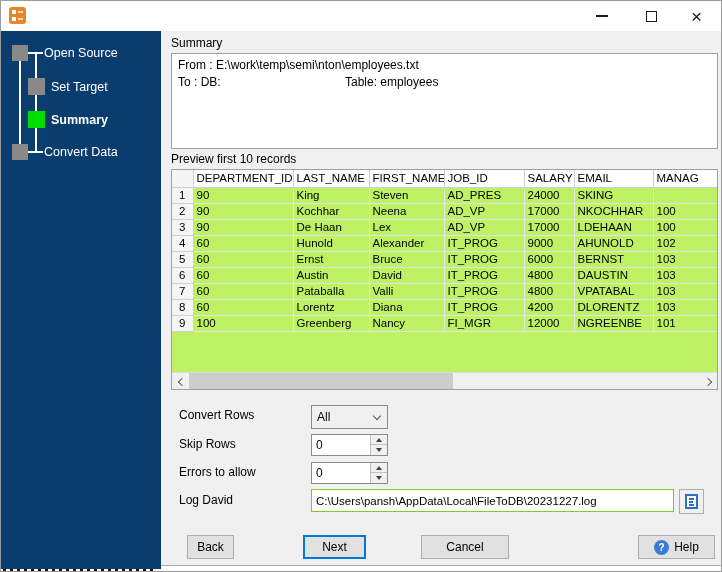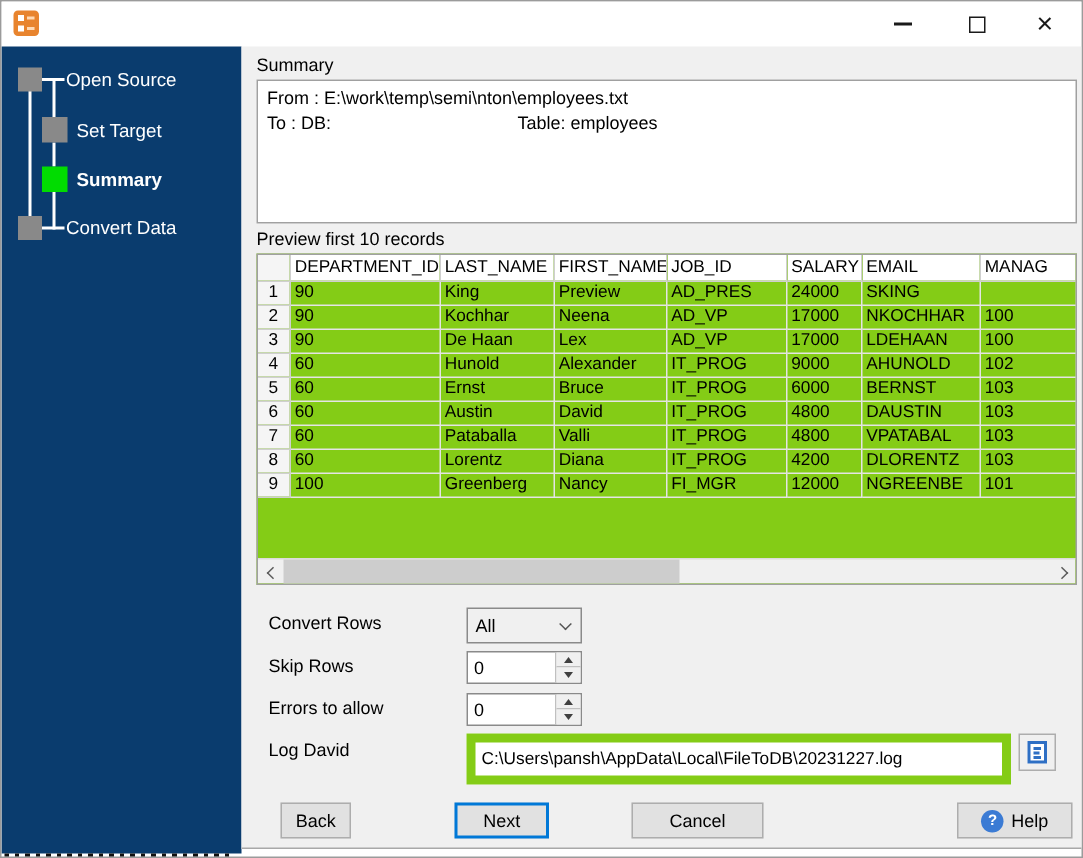--- a/index.html
+++ b/index.html
@@ -50,21 +50,21 @@
   .flabel{position:absolute;font-size:12px;color:#000;white-space:nowrap;}
   .summary-label{left:170px;top:35px;}
   .preview-label{left:170px;top:151px;}
 
   .summary-box{position:absolute;left:170px;top:52px;width:547px;height:96px;background:#fff;border:1px solid #a0a0a0;
                font-size:12px;color:#000;padding:3px 6px;line-height:17px;}
   .summary-line2{position:relative;}
   .summary-line2 .tbl{position:absolute;left:140px;top:0;margin-left:27px;}
 
   
-  .table-wrap{position:absolute;left:170px;top:168px;width:547px;height:221px;background:#84cc16;border:1px solid #a0a0a0;overflow:hidden;}
+  .table-wrap{position:absolute;left:170px;top:168px;width:547px;height:221px;background:#bef264;border:1px solid #a0a0a0;overflow:hidden;}
   table.grid{border-collapse:collapse;table-layout:fixed;width:545px;font-size:11.5px;}
   table.grid th,table.grid td{height:16px;padding:0 3px;text-align:left;font-weight:normal;white-space:nowrap;overflow:hidden;}
   table.grid thead th{background:#fff;border-right:1px solid #cfcfcf;border-bottom:1px solid #cfcfcf;height:17px;}
   table.grid td{border-right:1px solid #e4e4e4;border-bottom:1px solid #e4e4e4;color:#000;}
   table.grid .rownum{background:#f5f5f5;border-right:1px solid #cfcfcf;border-bottom:1px solid #cfcfcf;text-align:center;font-weight:normal;}
   
   .hscroll{position:absolute;left:0;bottom:0;width:545px;height:17px;background:#f0f0f0;border-top:1px solid #dcdcdc;}
   .hs-arrow{position:absolute;top:0;width:17px;height:17px;display:flex;align-items:center;justify-content:center;cursor:pointer;}
   .hs-arrow.left{left:0;}
   .hs-arrow.right{right:0;}
@@ -84,21 +84,21 @@
   .spin-up{top:0;border-bottom:1px solid #c0c0c0;}
   .spin-dn{bottom:0;}
   .tri-up{width:0;height:0;border-left:3.5px solid transparent;border-right:3.5px solid transparent;border-bottom:4.5px solid #404040;}
   .tri-dn{width:0;height:0;border-left:3.5px solid transparent;border-right:3.5px solid transparent;border-top:4.5px solid #404040;}
   .spin1{left:310px;top:433px;}
   .spin2{left:310px;top:461px;}
   .lbl-convert{left:178px;top:407px;}
   .lbl-skip{left:178px;top:436px;}
   .lbl-errors{left:178px;top:464px;}
   .lbl-log{left:178px;top:492px;}
-  .log-input{position:absolute;left:310px;top:488px;width:363px;height:34px;background:#fff;border:6px solid #84cc16;
+  .log-input{position:absolute;left:310px;top:488px;width:363px;height:23px;background:#fff;border:1px solid #84cc16;
              font-size:11.5px;padding:0 4px;color:#000;display:flex;align-items:center;white-space:nowrap;overflow:hidden;}
   .browse-btn{position:absolute;left:678px;top:488px;width:25px;height:25px;background:#f0f0f0;border:1px solid #adadad;
               display:flex;align-items:center;justify-content:center;cursor:pointer;}
   .doc-icon{width:13px;height:15px;background:#fff;border:2px solid #2e6fc4;position:relative;}
   .doc-icon span{position:absolute;left:2px;width:5px;height:1.5px;background:#2e6fc4;}
   .doc-icon .l1{top:2px;}.doc-icon .l2{top:5px;width:4px;}.doc-icon .l3{top:8px;}
 
   
   .btn{position:absolute;top:534px;height:24px;background:#e1e1e1;border:1px solid #adadad;font-size:12px;color:#000;
        display:flex;align-items:center;justify-content:center;cursor:pointer;}
@@ -184,21 +184,21 @@
             <th>SALARY</th>
             <th>EMAIL</th>
             <th>MANAG</th>
           </tr>
         </thead>
       <tbody>
           <tr>
             <th class="rownum">1</th>
             <td>90</td>
             <td>King</td>
-            <td>Preview</td>
+            <td>Steven</td>
             <td>AD_PRES</td>
             <td>24000</td>
             <td>SKING</td>
             <td></td>
           </tr>
           <tr>
             <th class="rownum">2</th>
             <td>90</td>
             <td>Kochhar</td>
             <td>Neena</td>

